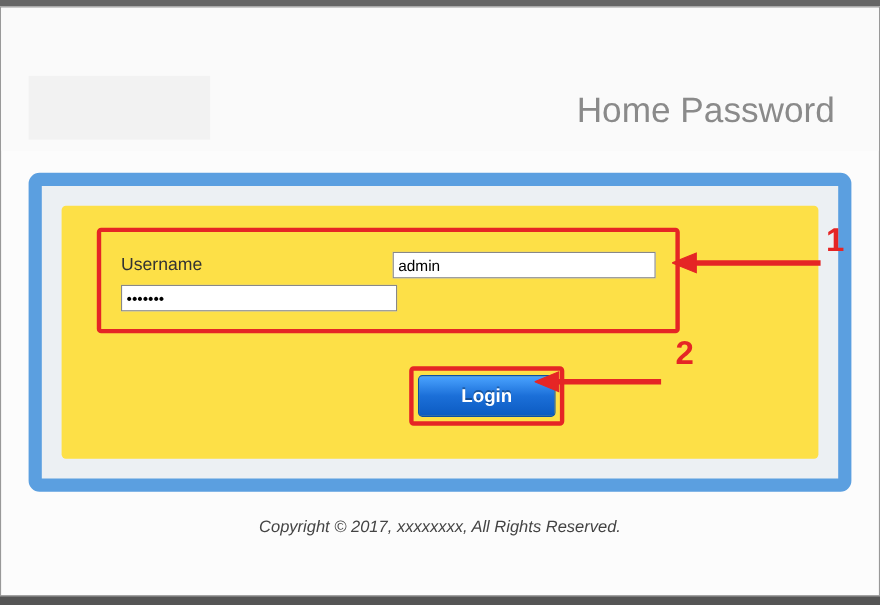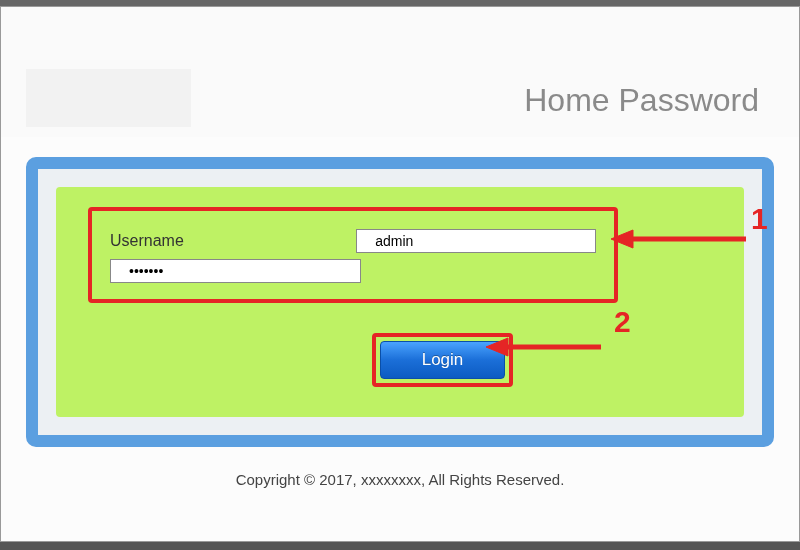--- a/index.html
+++ b/index.html
@@ -86,21 +86,21 @@
     .login-panel {
       margin: 20px 25px 0 25px;
       border: 12px solid #5b9fe0;
       border-radius: 10px;
       background: #ecf0f3;
       padding: 18px;
       height: 290px;
       position: relative;
     }
     .login-inner {
-      background: #bef264;
+      background: #fde047;
       border-radius: 4px;
       width: 100%;
       height: 100%;
       padding: 20px 30px;
       position: relative;
     }
     .fields-highlight {
       border: 4px solid #e52525;
       border-radius: 4px;
       padding: 12px 18px 10px 18px;
@@ -115,21 +115,21 @@
     .field-label {
       width: 260px;
       font-size: 16px;
       color: #333;
     }
     .text-input {
       width: 251px;
       height: 24px;
       border: 1px solid #888;
       font-size: 14px;
-      padding: 2px 18px;
+      padding: 2px 4px;
       background: #fff;
     }
     .btn-row {
       margin-top: 30px;
       display: flex;
       align-items: center;
       padding-left: 286px;
       position: relative;
     }
     .btn-highlight {
@@ -138,21 +138,21 @@
       padding: 4px;
       display: inline-block;
     }
     .login-btn {
       display: inline-block;
       width: 125px;
       height: 38px;
       background: linear-gradient(to bottom, #4aa3ff 0%, #1b6fd8 50%, #0c5bc2 100%);
       color: #fff;
       font-size: 17px;
-      font-weight: normal;
+      font-weight: bold;
       border: 1px solid #0a4fa8;
       border-radius: 4px;
       cursor: pointer;
       text-shadow: 0 -1px 0 rgba(0,0,0,.3);
     }
     .arrow1 {
       position: absolute;
       top: 40px;
       left: 555px;
     }
@@ -168,20 +168,21 @@
       font-weight: bold;
       position: absolute;
     }
     .num1 { top: 15px; left: 695px; }
     .num2 { top: 118px; left: 558px; }
     .footer {
       text-align: center;
       font-size: 15px;
       color: #444;
       margin-top: 24px;
+      font-style: italic;
     }
   </style>
 </head>
 <body>
 
 <div class="outer">
 
   <div class="logo">
     <div class="logo-icon"></div>
     <span class="logo-text">HanoiMobile</span>

